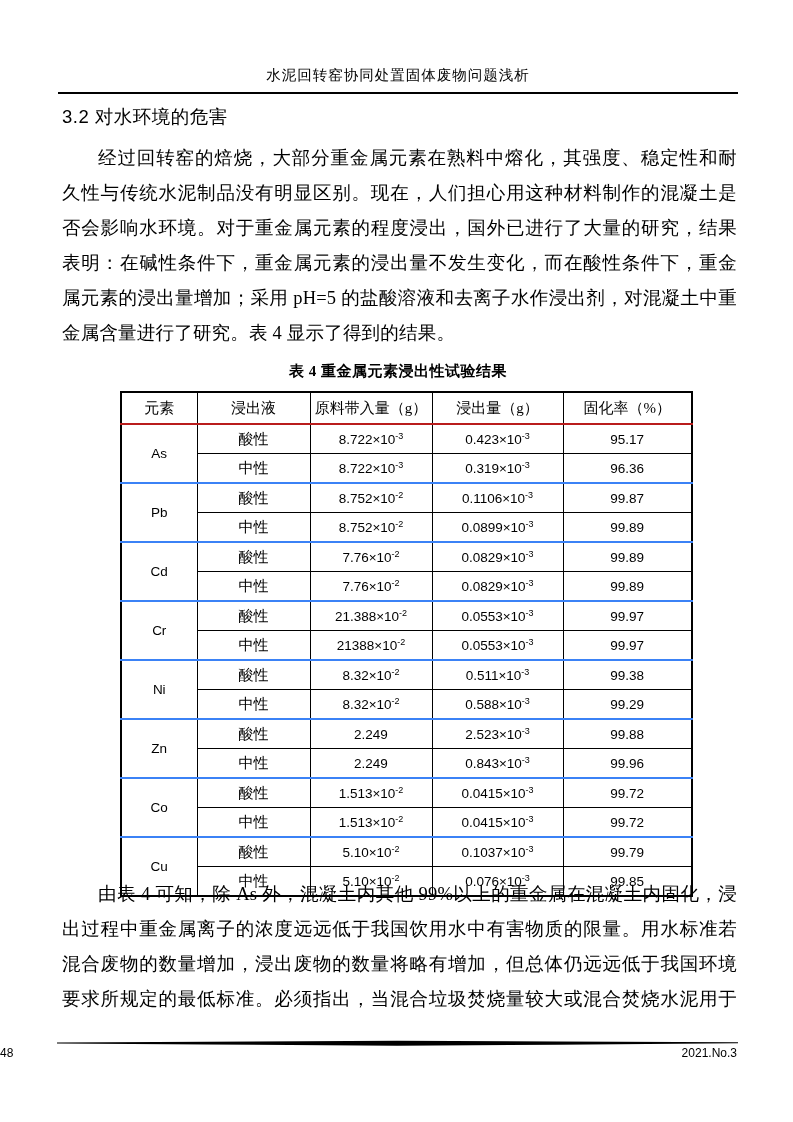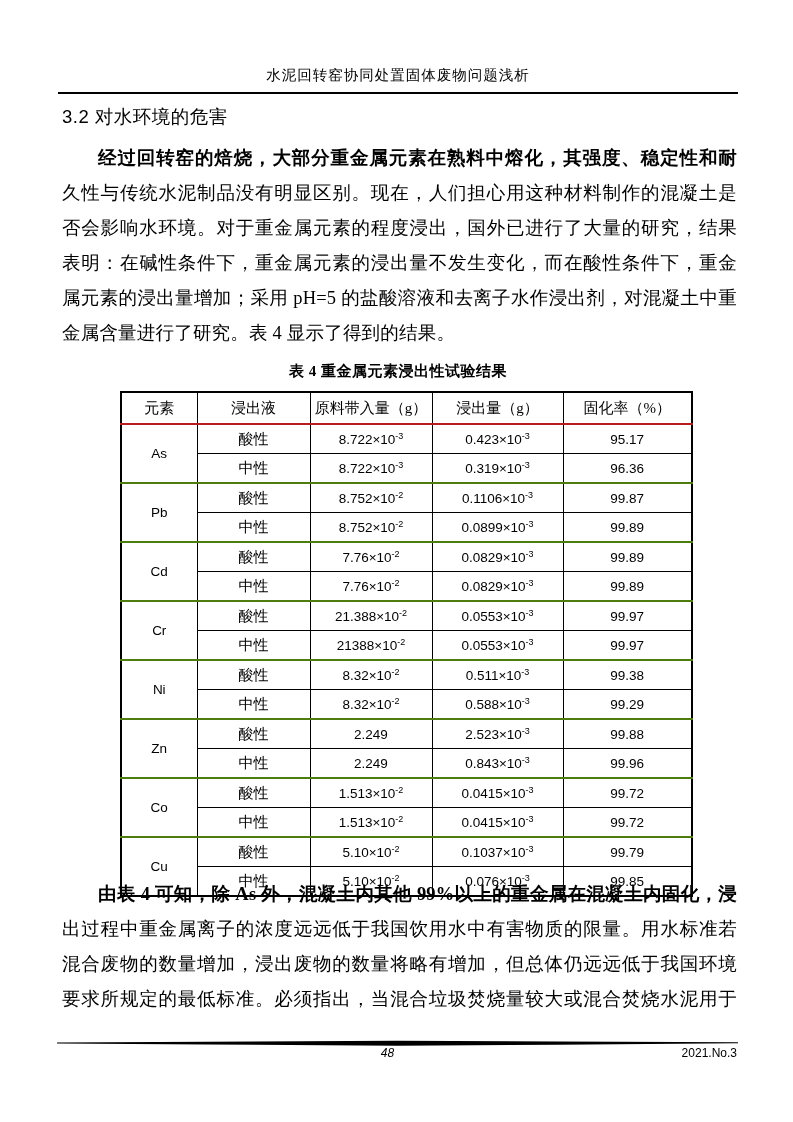--- a/index.html
+++ b/index.html
@@ -32,21 +32,21 @@
     position:absolute;left:62px;width:675px;
     font-size:18.5px;
   }
   .paragraph-1{top:141px;}
   .paragraph-2{top:877px;}
   .line{
     height:35px;line-height:35px;white-space:nowrap;
     text-align:justify;text-align-last:justify;
     letter-spacing:0.2px;
   }
-  .line.indent{padding-left:36px;font-weight:bold;}
+  .line.indent{padding-left:36px;}
   .line.last{text-align-last:left;}
   
   .table-caption{
     position:absolute;top:362px;left:58px;width:680px;
     text-align:center;
     font-family:Liberation Serif, serif;
     font-weight:bold;font-size:15px;letter-spacing:0.5px;
   }
   table.results{
     position:absolute;top:391px;left:120px;
@@ -67,28 +67,28 @@
     font-size:15px;
     font-family:"Liberation Serif","DejaVu Serif",serif;
   }
   table.results .el-cell,
   table.results .num-cell{
     font-family:"Liberation Sans","DejaVu Sans",sans-serif;
     font-size:13.5px;
   }
   table.results sup{font-size:9px;line-height:0;}
   table.results thead th{border-bottom:2px solid #b91c1c;}
-  table.results td.group-start{border-top:2px solid #4d7c0f;}
+  table.results td.group-start{border-top:2px solid #3b82f6;}
   
   .footer-rule{
     position:absolute;top:1040px;left:57px;width:681px;height:7px;
   }
   .footer-page-number{
-    position:absolute;top:1046px;left:0;width:775px;text-align:center;
-    font-family:"Liberation Sans","DejaVu Sans",sans-serif;font-size:12px;font-style:italic;
+    position:absolute;top:1046px;left:0;width:775px;text-align:left;
+    font-family:"Liberation Sans","DejaVu Sans",sans-serif;font-size:12px;
   }
   .footer-issue{
     position:absolute;top:1046px;right:56px;
     font-family:"Liberation Sans","DejaVu Sans",sans-serif;font-size:12px;
   }
 </style>
 </head>
 <body>
 
 <div class="page">

